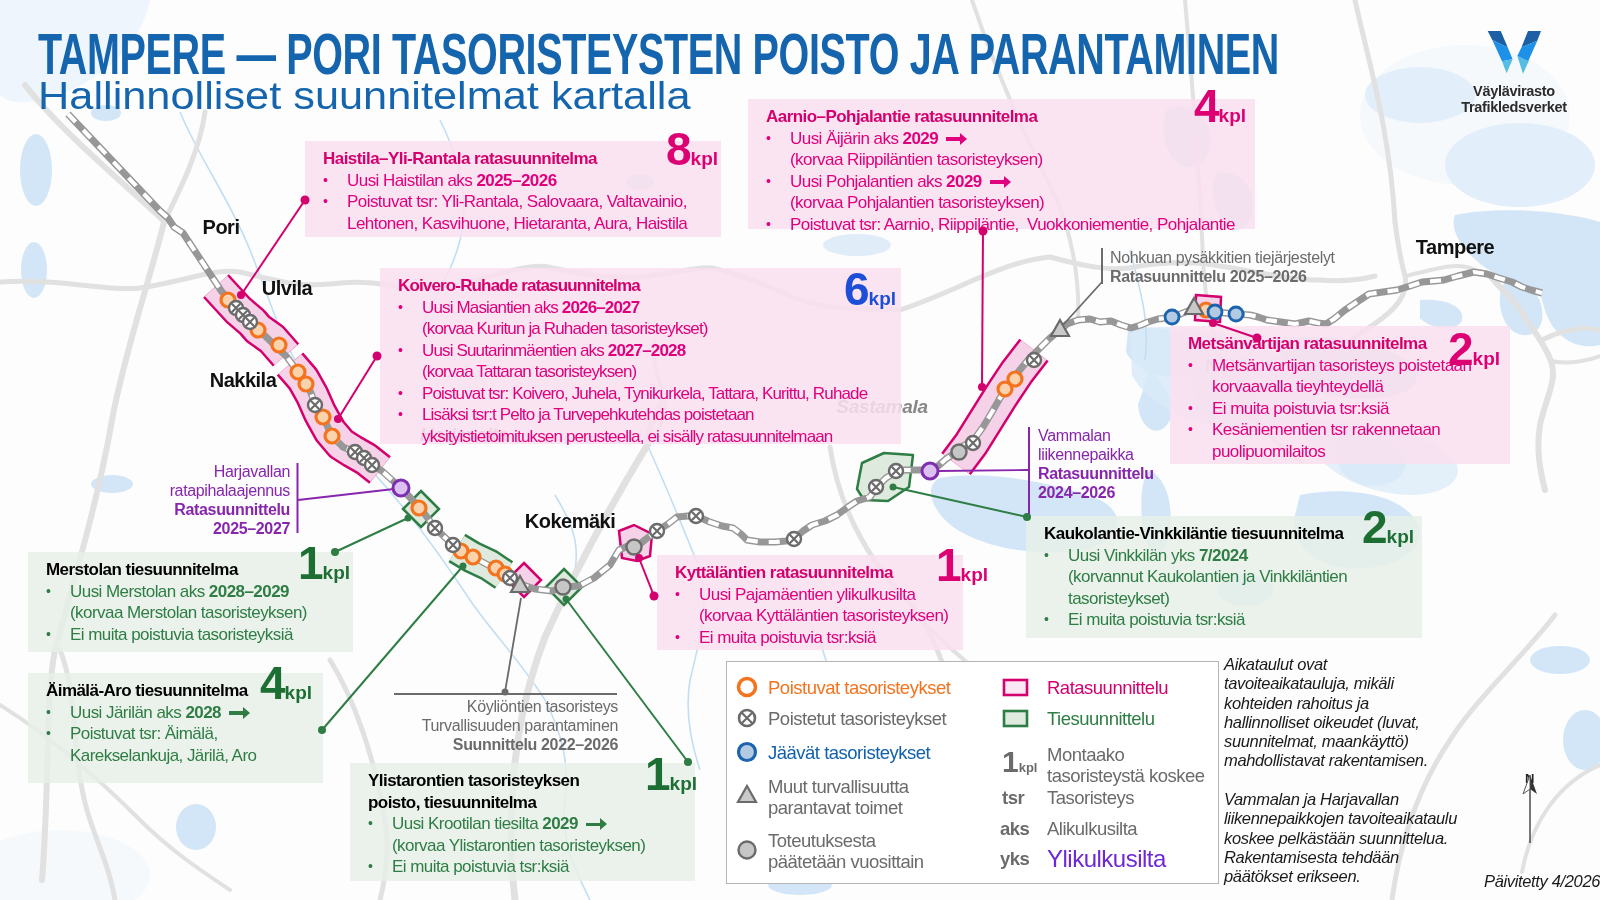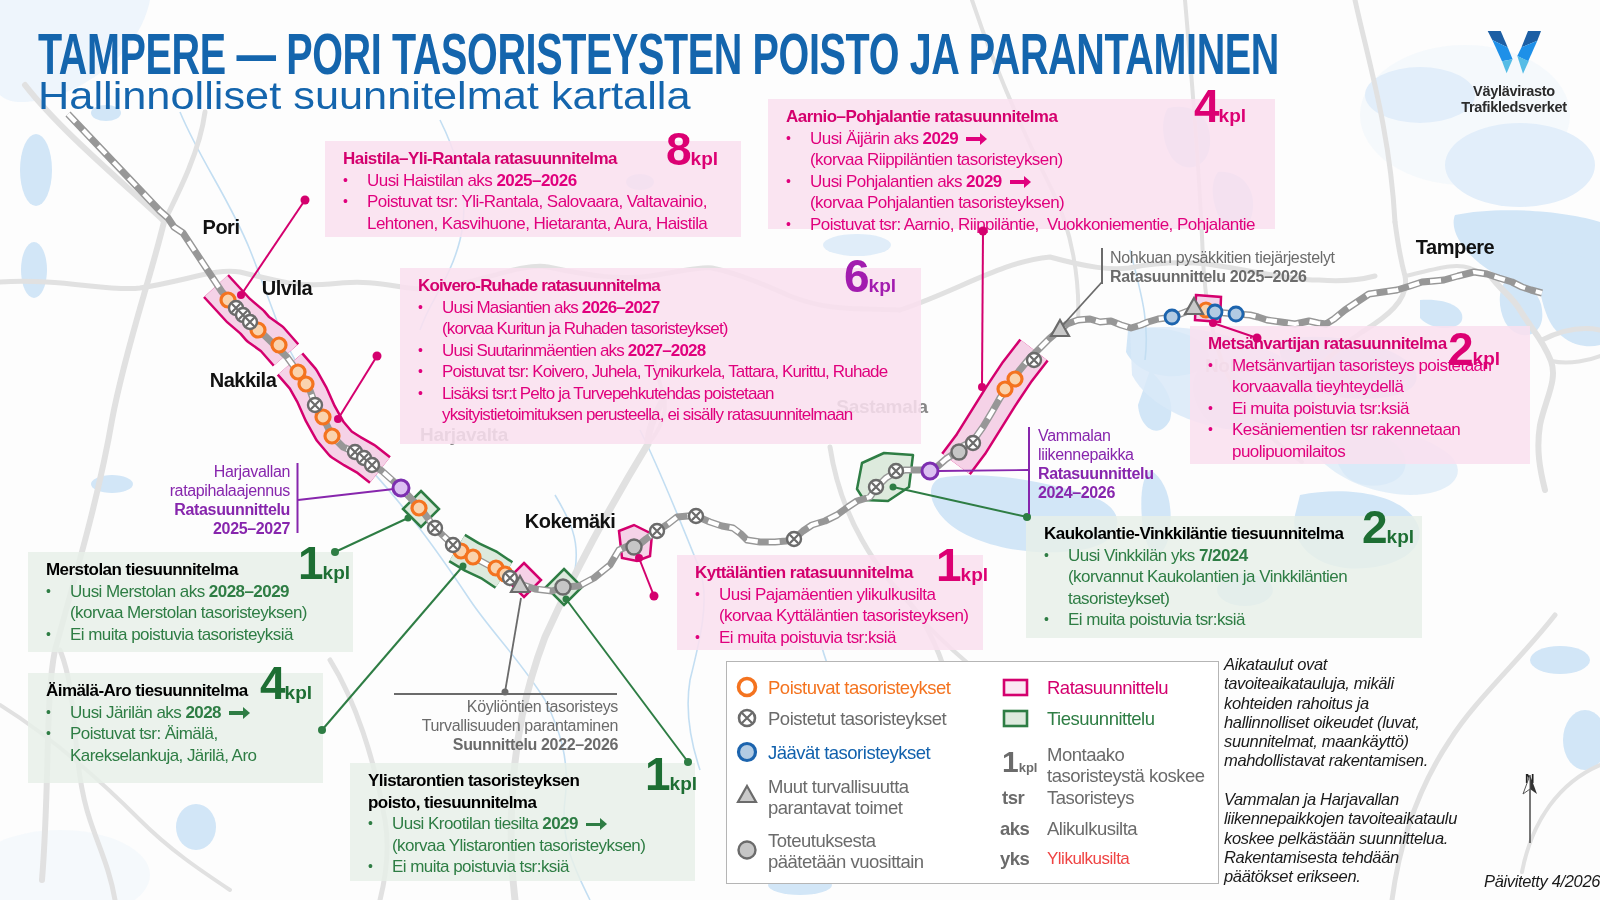--- a/index.html
+++ b/index.html
@@ -3,35 +3,35 @@
 <style>
 * { margin:0; padding:0; box-sizing:border-box; }
 html,body { width:1600px; height:900px; overflow:hidden; background:#fdfdfd;
   font-family:"Liberation Sans",sans-serif; position:relative; }
 .h1 { position:absolute; left:38px; top:21px; font-size:57px; font-weight:bold; color:#1465ad;
   white-space:nowrap; transform:scaleX(0.693); transform-origin:left top; letter-spacing:-0.5px; z-index:10; }
 .h2 { position:absolute; left:38px; top:75px; font-size:38px; color:#1465ad;
   white-space:nowrap; transform:scaleX(1.14); transform-origin:left top; z-index:10; }
 .bx { position:absolute; z-index:20; padding:7px 0 0 18px; font-size:17px; line-height:21.5px; letter-spacing:-0.55px; }
 .bl > span { white-space:nowrap; }
-.bxp { background:rgba(249,224,239,0.87); color:#e0007d;margin-left:20px; }
+.bxp { background:rgba(249,224,239,0.87); color:#e0007d; }
 .bxk { letter-spacing:-0.85px; }
 .bxg { background:rgba(231,239,232,0.84); color:#2e7d44; }
 .bxp .bt { color:#d4006e; }
 .bxg .bt { color:#000000; }
 .bt { font-weight:bold; }
 .bl { display:flex; }
 .bu { width:24px; flex:none; font-size:14px; text-align:left; }
 .bl > span + span { display:block; }
 .ar { display:inline-block; position:relative; width:15px; height:3.2px; background:currentColor; margin:0 1px 3px 4px; vertical-align:baseline; }
 .ar:after { content:""; position:absolute; right:-6px; top:-4.4px; border-left:7px solid; border-top:6px solid transparent; border-bottom:6px solid transparent; }
 .kn { position:absolute; z-index:24; font-weight:bold; font-size:46px; line-height:1; letter-spacing:-1px; white-space:nowrap; }
 .kn span { font-size:19px; letter-spacing:0; }
 .city { position:absolute; transform:translate(-50%,-50%); font-size:20px; font-weight:bold; color:#111; z-index:15; white-space:nowrap; letter-spacing:-0.5px; }
-.muni { position:absolute; transform:translate(-50%,-50%); font-size:19px; font-weight:bold; color:#878787; z-index:19; white-space:nowrap; letter-spacing:-0.3px; }
+.muni { position:absolute; transform:translate(-50%,-50%); font-size:19px; font-weight:bold; color:#878787; z-index:19; white-space:nowrap; letter-spacing:-0.3px;font-style:italic; }
 .muni2 { position:absolute; transform:translate(-50%,-50%); font-size:19px; font-weight:bold; color:#c3b9bf; z-index:19; white-space:nowrap; letter-spacing:-0.3px; }
 .ann { position:absolute; font-size:16px; line-height:19px; z-index:22; white-space:nowrap; letter-spacing:-0.35px; }
 .it { position:absolute; font-style:italic; font-size:16.5px; line-height:19.3px; color:#1a1a1a; z-index:22; letter-spacing:-0.35px; white-space:nowrap; }
 b { font-weight:bold; }
 </style></head>
 <body>
 <svg width="1600" height="900" viewBox="0 0 1600 900" style="position:absolute;left:0;top:0">
 <path d="M0,0 L150,0 C140,50 90,90 40,100 C15,105 5,100 0,95 Z" fill="#eaf2fb" opacity="0.8"></path>
     <ellipse cx="1465" cy="115" rx="105" ry="70" fill="#eef5fc" opacity="0.55"></ellipse>
     <ellipse cx="60" cy="875" rx="90" ry="45" fill="#f0f6fc" opacity="0.6"></ellipse>
@@ -223,20 +223,24 @@
     </div>
     <div class="bl">
       <span class="bu"></span>
       <span>(korvaa Kuritun ja Ruhaden tasoristeykset)</span>
     </div>
     <div class="bl">
       <span class="bu">•</span>
       <span>Uusi Suutarinmäentien aks <b>2027–2028</b></span>
     </div>
     <div class="bl">
+      <span class="bu"></span>
+      <span>(korvaa Tattaran tasoristeyksen)</span>
+    </div>
+    <div class="bl">
       <span class="bu">•</span>
       <span>Poistuvat tsr: Koivero, Juhela, Tynikurkela, Tattara, Kurittu, Ruhade</span>
     </div>
     <div class="bl">
       <span class="bu">•</span>
       <span>Lisäksi tsr:t Pelto ja Turvepehkutehdas poistetaan</span>
     </div>
     <div class="bl">
       <span class="bu"></span>
       <span>yksityistietoimituksen perusteella, ei sisälly ratasuunnitelmaan</span>
@@ -340,21 +344,21 @@
       <span class="bu"></span>
       <span>tasoristeykset)</span>
     </div>
     <div class="bl">
       <span class="bu">•</span>
       <span>Ei muita poistuvia tsr:ksiä</span>
     </div>
   </div>
 <div class="kn" style="left:666px;top:126px;color:#dc0073">8<span>kpl</span></div>
 <div class="kn" style="left:1194px;top:83px;color:#dc0073">4<span>kpl</span></div>
-<div class="kn" style="left:844px;top:253px;color:#a21caf">6<span>kpl</span></div>
+<div class="kn" style="left:844px;top:266px;color:#1d4ed8">6<span>kpl</span></div>
 <div class="kn" style="left:936px;top:542px;color:#dc0073">1<span>kpl</span></div>
 <div class="kn" style="left:1448px;top:326px;color:#dc0073">2<span>kpl</span></div>
 <div class="kn" style="left:1362px;top:504px;color:#1d6e33">2<span>kpl</span></div>
 <div class="kn" style="left:298px;top:540px;color:#1d6e33">1<span>kpl</span></div>
 <div class="kn" style="left:260px;top:660px;color:#1d6e33">4<span>kpl</span></div>
 <div class="kn" style="left:645px;top:751px;color:#1d6e33">1<span>kpl</span></div>
 <div class="ann" style="right:1310px;top:462px;text-align:right;color:#8726ad">Harjavallan<br>ratapihalaajennus<br><b>Ratasuunnittelu</b><br><b>2025–2027</b></div>
 <div class="ann" style="left:1038px;top:426px;color:#8726ad">Vammalan<br>liikennepaikka<br><b>Ratasuunnittelu</b><br><b>2024–2026</b></div>
 <div class="ann" style="left:1110px;top:248px;color:#6b6b6b">Nohkuan pysäkkitien tiejärjestelyt<br><b>Ratasuunnittelu 2025–2026</b></div>
 <div class="ann" style="left:394px;top:697px;width:224px;text-align:right;color:#6b6b6b">Köyliöntien tasoristeys<br>Turvallisuuden parantaminen<br><b>Suunnittelu 2022–2026</b></div>
@@ -366,21 +370,21 @@
     <div style="position:absolute;left:768px;top:677px;width:300px;font-size:18.5px;line-height:21px;color:#f4731f;font-weight:normal;letter-spacing:-0.5px;z-index:26">Poistuvat tasoristeykset</div>
     <div style="position:absolute;left:768px;top:708px;width:300px;font-size:18.5px;line-height:21px;color:#6b6b6b;font-weight:normal;letter-spacing:-0.5px;z-index:26">Poistetut tasoristeykset</div>
     <div style="position:absolute;left:768px;top:742px;width:300px;font-size:18.5px;line-height:21px;color:#1161ad;font-weight:normal;letter-spacing:-0.5px;z-index:26">Jäävät tasoristeykset</div>
     <div style="position:absolute;left:768px;top:776px;width:300px;font-size:18.5px;line-height:21px;color:#6b6b6b;font-weight:normal;letter-spacing:-0.5px;z-index:26">Muut turvallisuutta<br>parantavat toimet</div>
     <div style="position:absolute;left:768px;top:830px;width:300px;font-size:18.5px;line-height:21px;color:#6b6b6b;font-weight:normal;letter-spacing:-0.5px;z-index:26">Toteutuksesta<br>päätetään vuosittain</div>
     <div style="position:absolute;left:1047px;top:677px;width:300px;font-size:18.5px;line-height:21px;color:#d4006e;font-weight:normal;letter-spacing:-0.5px;z-index:26">Ratasuunnittelu</div>
     <div style="position:absolute;left:1047px;top:708px;width:300px;font-size:18.5px;line-height:21px;color:#2e7d44;font-weight:normal;letter-spacing:-0.5px;z-index:26">Tiesuunnittelu</div>
     <div style="position:absolute;left:1047px;top:744px;width:300px;font-size:18.5px;line-height:21px;color:#6b6b6b;font-weight:normal;letter-spacing:-0.5px;z-index:26">Montaako<br>tasoristeystä koskee</div>
     <div style="position:absolute;left:1047px;top:787px;width:300px;font-size:18.5px;line-height:21px;color:#6b6b6b;font-weight:normal;letter-spacing:-0.5px;z-index:26">Tasoristeys</div>
     <div style="position:absolute;left:1047px;top:818px;width:300px;font-size:18.5px;line-height:21px;color:#6b6b6b;font-weight:normal;letter-spacing:-0.5px;z-index:26">Alikulkusilta</div>
-    <div style="position:absolute;left:1047px;top:848px;width:300px;font-size:17px;line-height:21px;color:#ef4444;font-weight:normal;letter-spacing:-0.5px;z-index:26">Ylikulkusilta</div>
+    <div style="position:absolute;left:1047px;top:848px;width:300px;font-size:24px;line-height:21px;color:#6d28d9;font-weight:normal;letter-spacing:-0.5px;z-index:26">Ylikulkusilta</div>
     <div style="position:absolute;left:1002px;top:787px;width:40px;font-size:18.5px;line-height:21px;color:#6b6b6b;font-weight:bold;letter-spacing:-0.5px;z-index:26">tsr</div>
     <div style="position:absolute;left:1000px;top:818px;width:40px;font-size:18.5px;line-height:21px;color:#6b6b6b;font-weight:bold;letter-spacing:-0.5px;z-index:26">aks</div>
     <div style="position:absolute;left:1000px;top:848px;width:40px;font-size:18.5px;line-height:21px;color:#6b6b6b;font-weight:bold;letter-spacing:-0.5px;z-index:26">yks</div>
     <div style="position:absolute;left:1002px;top:745px;z-index:26;color:#6b6b6b;font-weight:bold"><span style="font-size:30px">1</span><span style="font-size:13px">kpl</span></div>
   </div>
 <svg width="1600" height="900" viewBox="0 0 1600 900" style="position:absolute;left:0;top:0;z-index:26;pointer-events:none">
 <circle cx="747" cy="687" r="8.5" fill="#fff" stroke="#f4731f" stroke-width="3.6"></circle>
 <circle cx="747" cy="718" r="8" fill="#fff" stroke="#6b6b6b" stroke-width="2.6"></circle>
 <path d="M742,713 L752,723 M742,723 L752,713" stroke="#6b6b6b" stroke-width="2.2"></path>
 <circle cx="747" cy="752" r="8.5" fill="#b2cbe3" stroke="#1c64ae" stroke-width="3.2"></circle>

